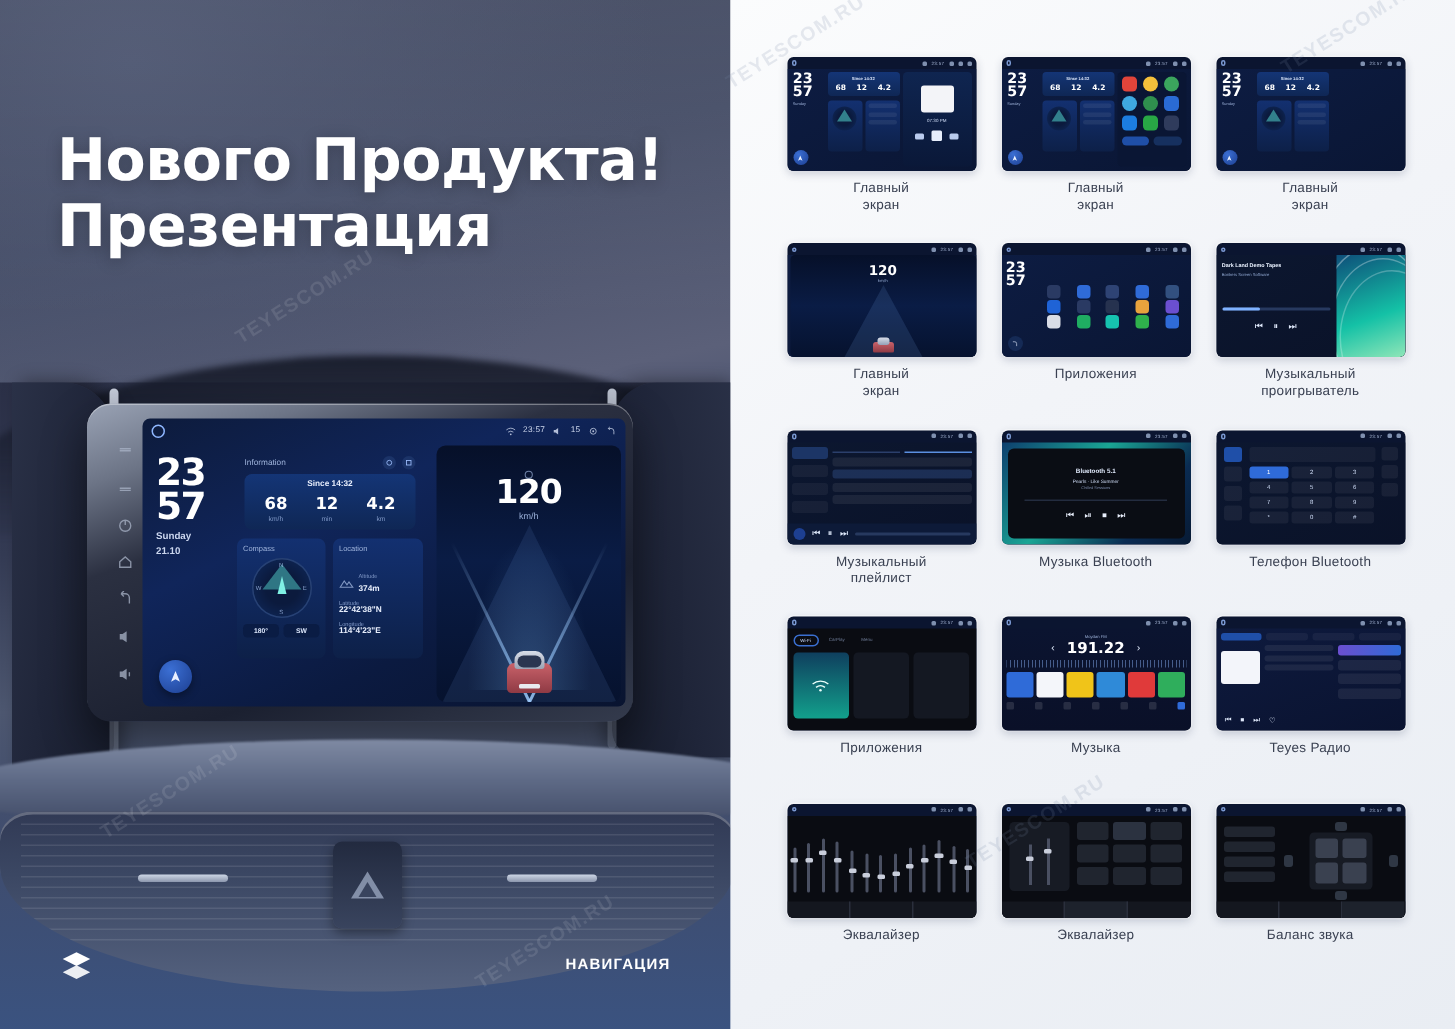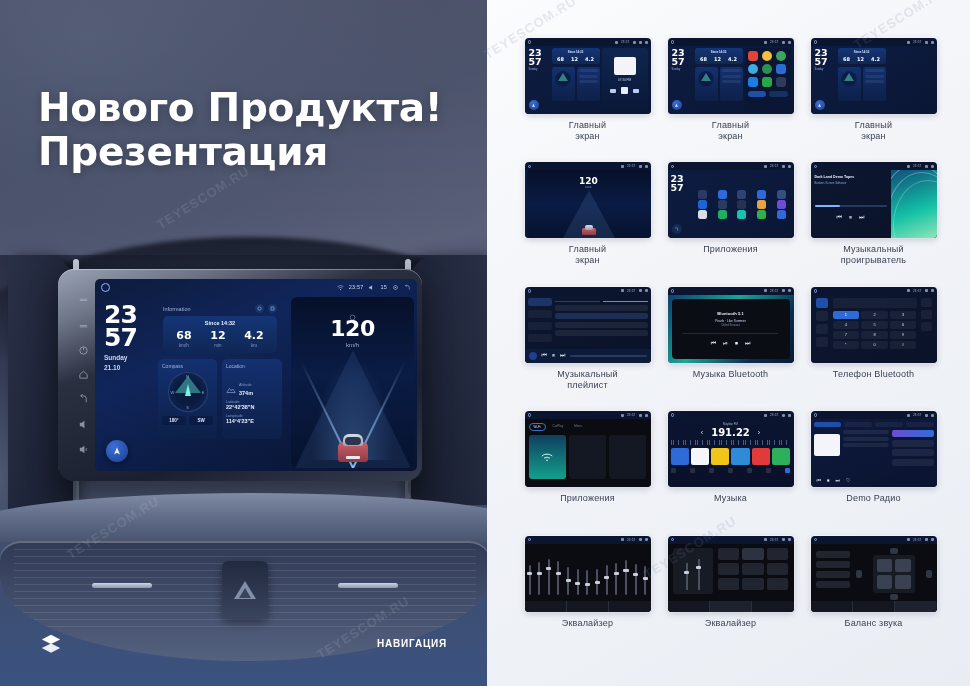--- a/index.html
+++ b/index.html
@@ -1186,21 +1186,21 @@
               </div>
             </div>
             <div style="display:flex;gap:6px;color:#dfe9fb;font-size:5px;padding-left:3px;">
               <span>⏮</span>
               <span>⏹</span>
               <span>⏭</span>
               <span>♡</span>
             </div>
           </div>
         </div>
-        <div class="cap">Demo Радио</div>
+        <div class="cap">Teyes Радио</div>
       </div>
 
       <div class="cell">
         <div class="tile">
           <div class="tile-status">
               <span class="ts-dot"></span>
               <span class="ts-right">
                 <span class="ts-pip"></span>
                 <span class="ts-txt">23:57</span>
                 <span class="ts-pip"></span>

